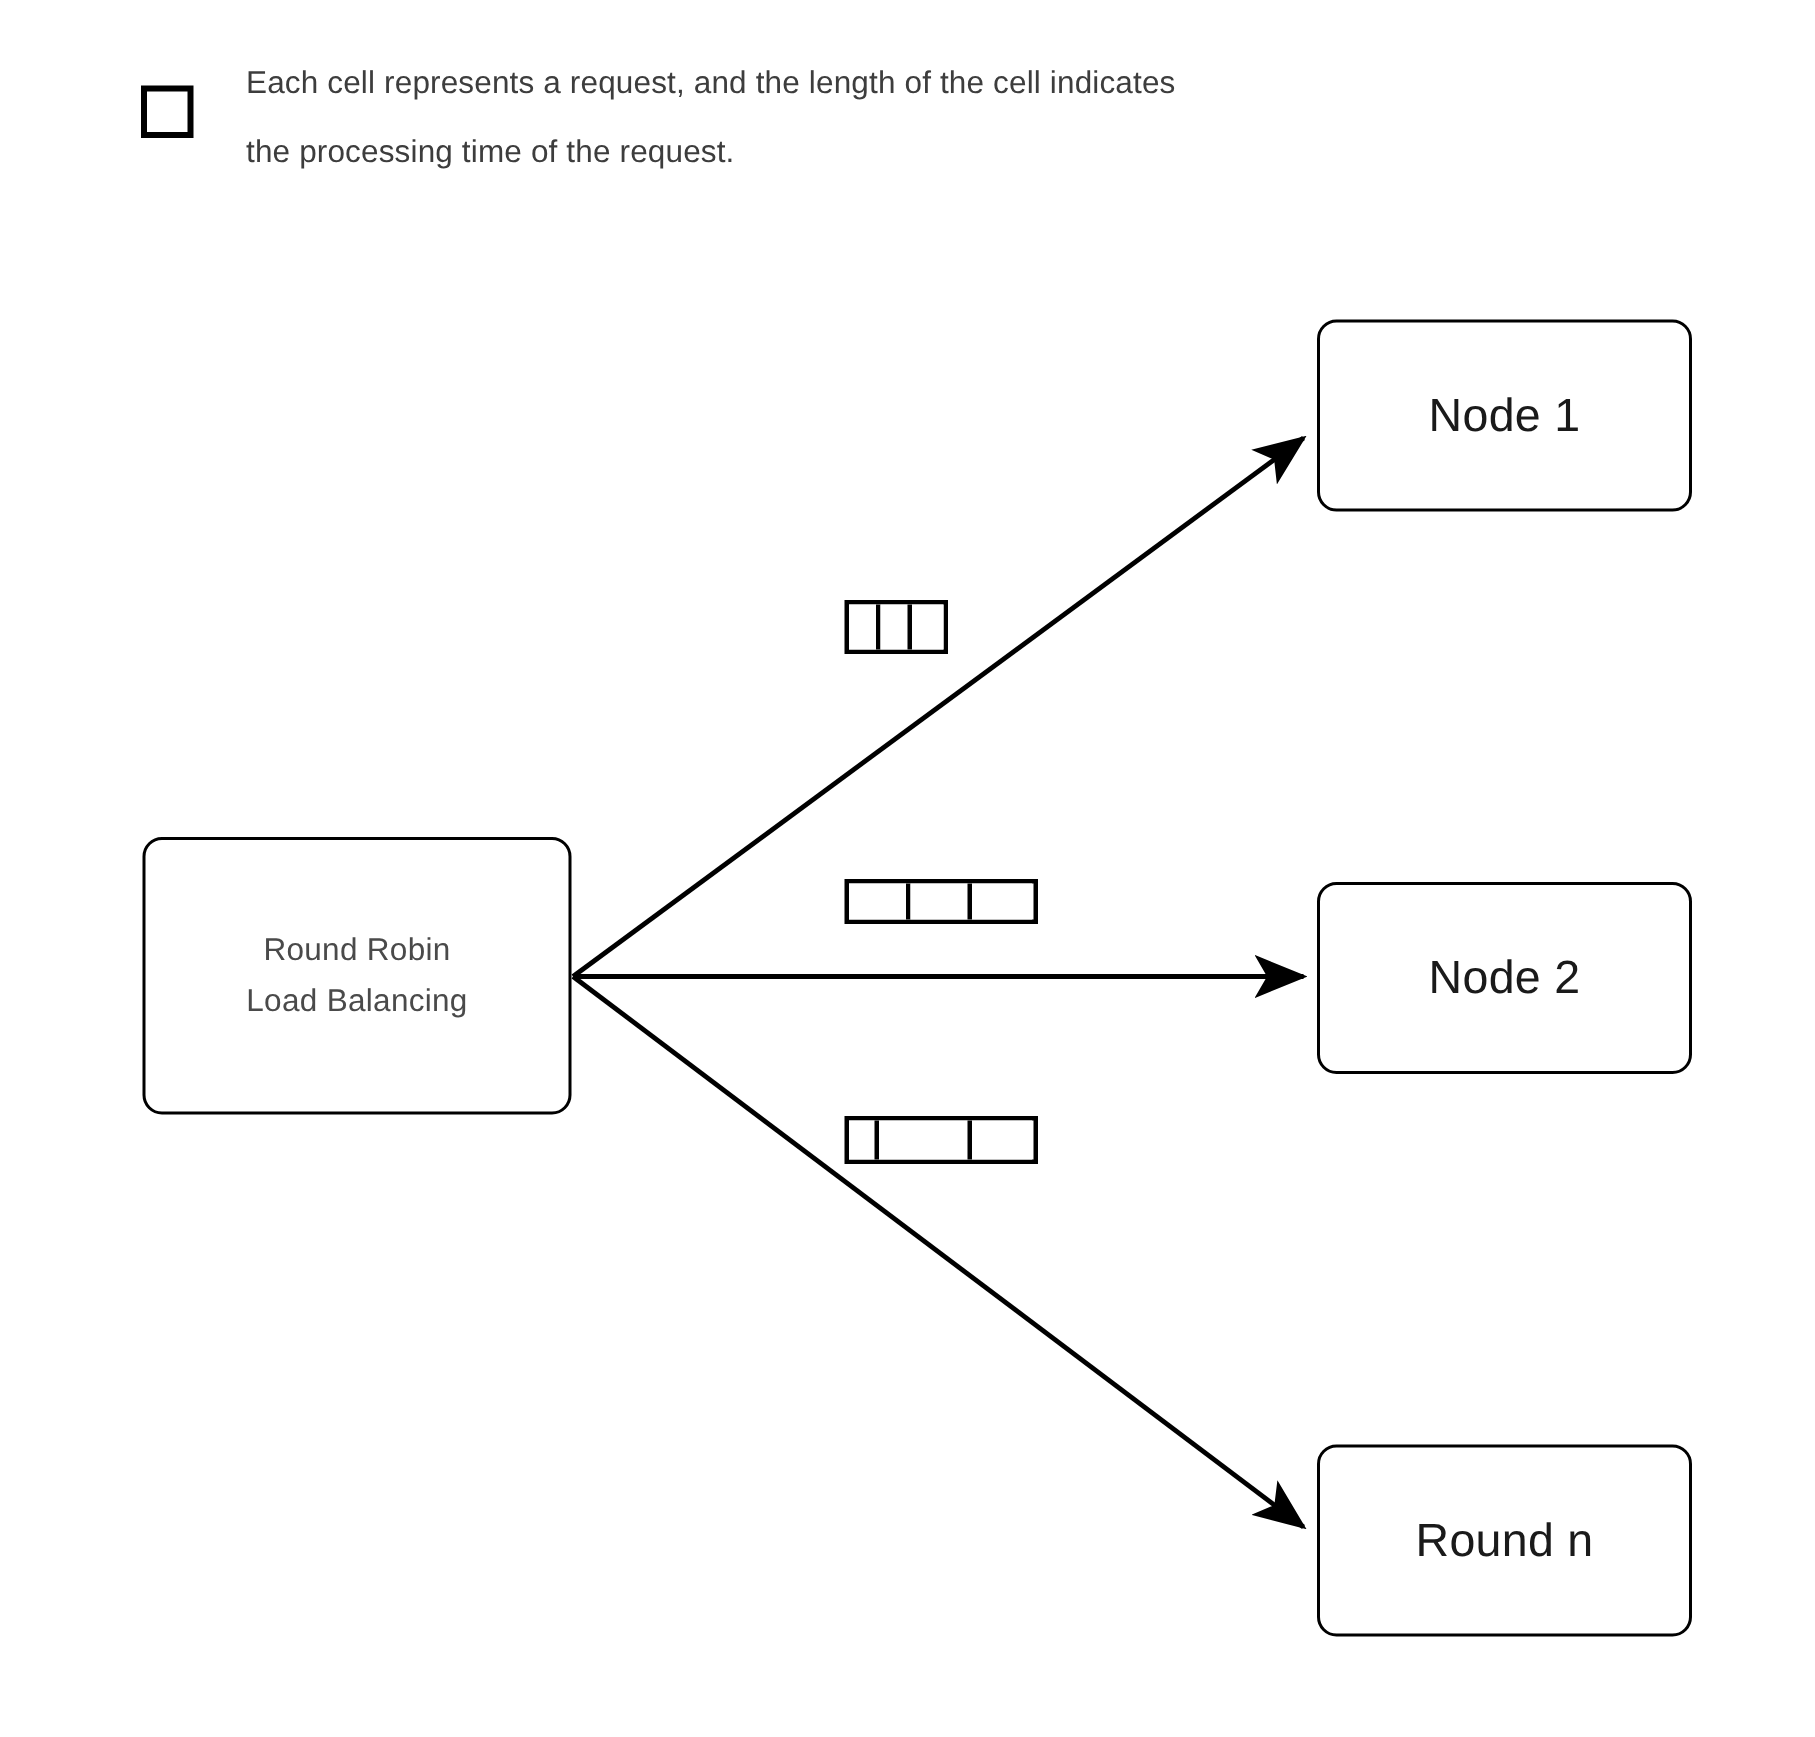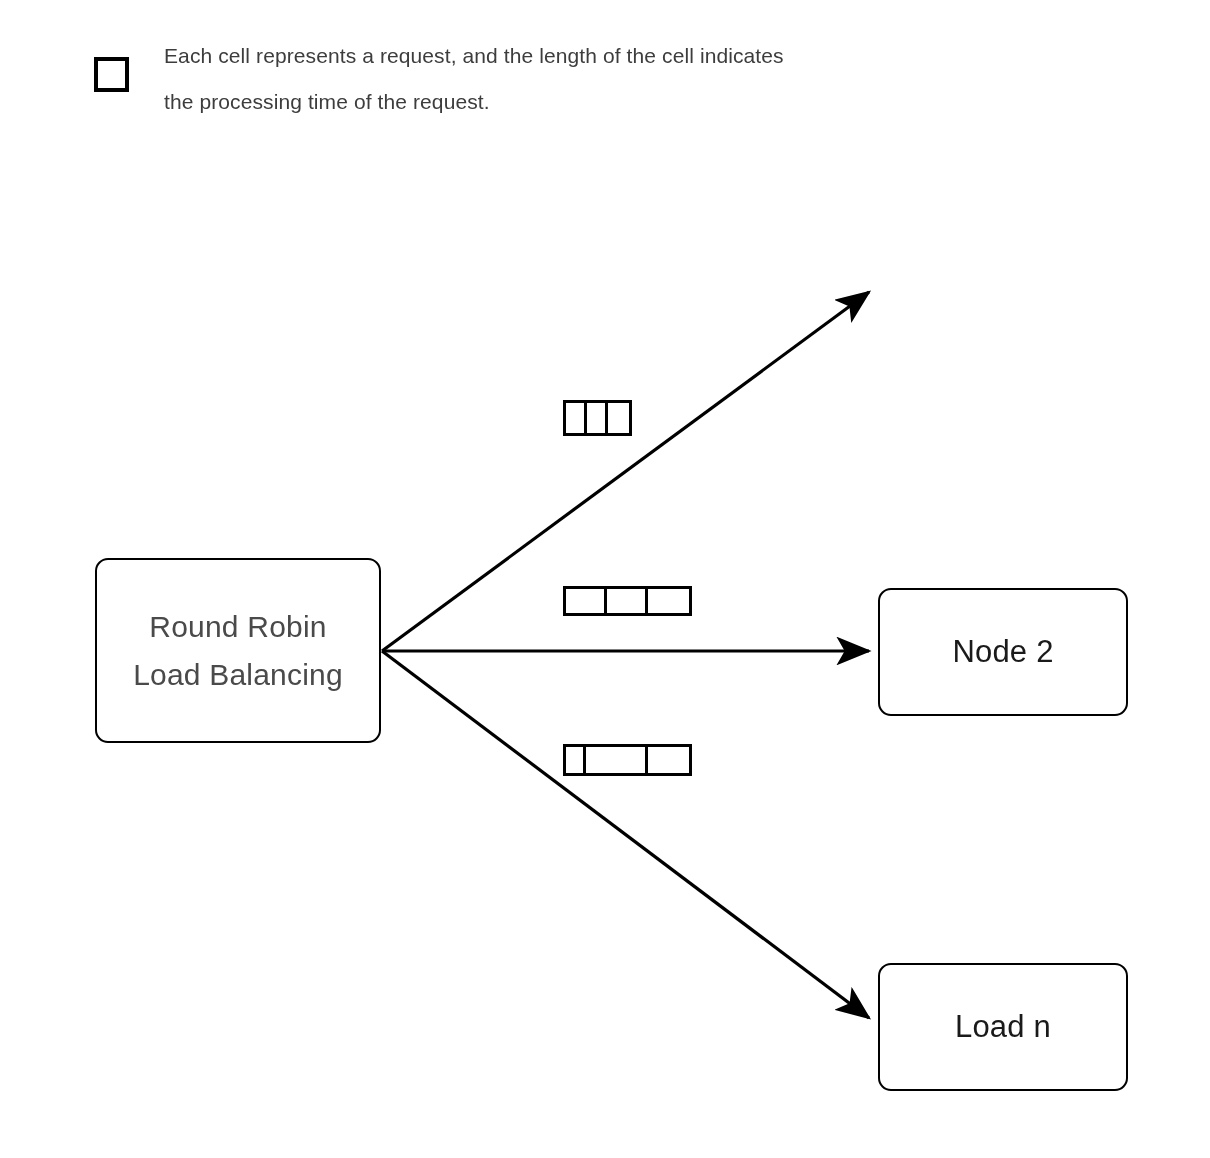--- a/index.html
+++ b/index.html
@@ -61,21 +61,21 @@
     letter-spacing: 0.2px;
   }
   #lb-box {
     left: 95px;
     top: 558px;
     width: 286px;
     height: 185px;
   }
   #lb-box .node-label {
     color: #4a4a4a;
-    font-size: 30px;
+    font-size: 21px;
     line-height: 1.6;
     white-space: pre-line;
   }
   #node1-box { left: 878px; top: 213px;  width: 250px; height: 128px; }
   #node2-box { left: 878px; top: 588px;  width: 250px; height: 128px; }
   #noden-box { left: 878px; top: 963px;  width: 250px; height: 128px; }
 
   
   #arrow-layer {
     position: absolute;
@@ -128,27 +128,30 @@
     <line x1="382" y1="651" x2="869" y2="651" stroke="#000000" stroke-width="3.2" marker-end="url(#arrowhead)"></line>
 
     <line x1="382" y1="651" x2="869" y2="1018" stroke="#000000" stroke-width="3.2" marker-end="url(#arrowhead)"></line>
   </svg>
 
   <div id="lb-box" class="node-box">
     <span class="node-label">Round Robin
 Load Balancing</span>
   </div>
 
+  <div id="node1-box" class="node-box">
+    <span class="node-label">Node 1</span>
+  </div>
 
   <div id="node2-box" class="node-box">
     <span class="node-label">Node 2</span>
   </div>
 
   <div id="noden-box" class="node-box">
-    <span class="node-label">Load n</span>
+    <span class="node-label">Round n</span>
   </div>
 
   <div id="strip-node1" class="cell-strip">
       <div class="req-cell" style="flex: 0 0 21px;"></div>
       <div class="req-cell" style="flex: 0 0 21px;"></div>
       <div class="req-cell" style="flex: 0 0 21px;"></div>
     </div>
 
   <div id="strip-node2" class="cell-strip">
       <div class="req-cell" style="flex: 0 0 41px;"></div>

